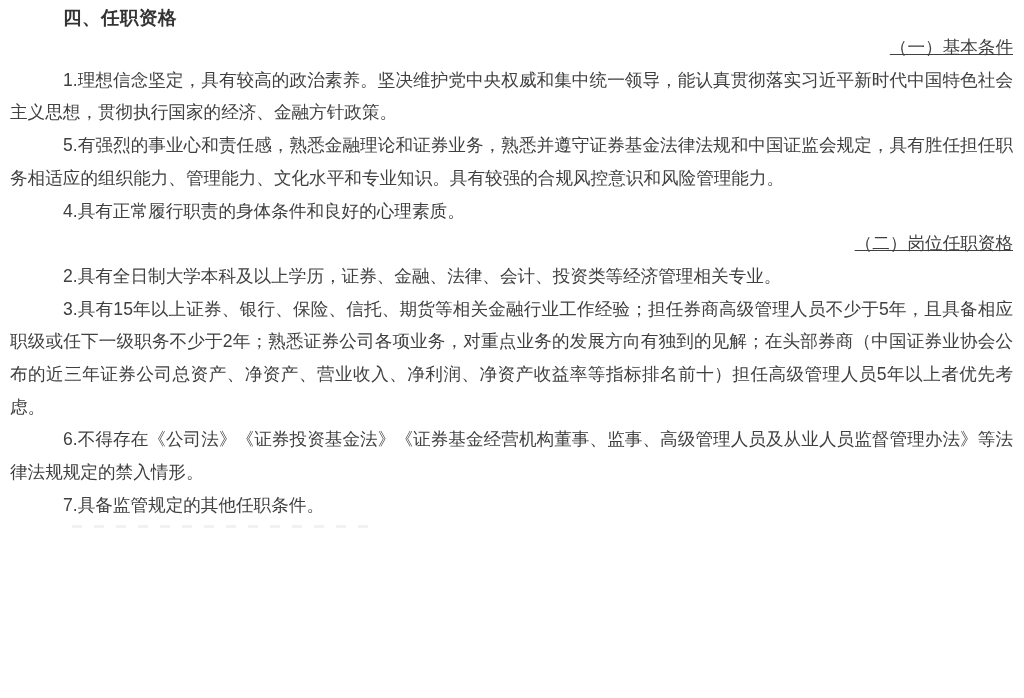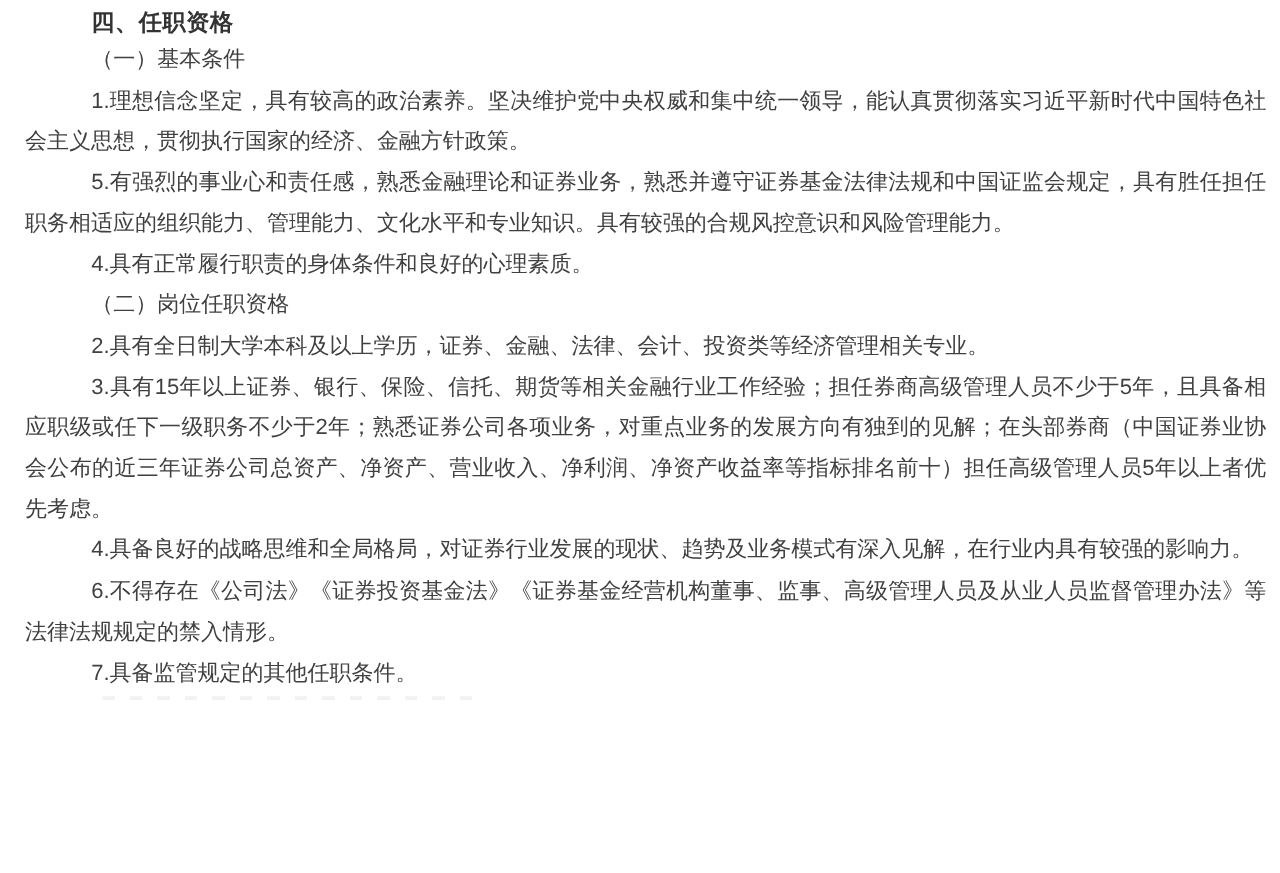--- a/index.html
+++ b/index.html
@@ -6,21 +6,21 @@
     margin: 0;
     padding: 0;
     background: #ffffff;
     width: 1024px;
     height: 698px;
     overflow: hidden;
   }
   .doc {
     box-sizing: border-box;
     width: 1024px;
-    padding: 5px 11px 0 20px;
+    padding: 5px 11px 0 10px;
     font-family: "Liberation Sans", "DejaVu Sans", sans-serif;
     font-size: 17.6px;
     line-height: 32.7px;
     color: var(--body-color, #404040);
     text-align: justify;
   }
   .heading {
     margin: 0;
     font-size: 18.5px;
     line-height: 26px;
@@ -28,21 +28,22 @@
     color: var(--heading-color, #333333);
     text-align: left;
     text-indent: 53px;
     letter-spacing: 0.5px;
   }
   .doc p {
     margin: 0;
     text-indent: 53px;
   }
   .doc p.subheading {
-    text-align: left;
+    text-align: right;
+    text-decoration: underline;
   }
   .clipped-hint {
     margin-left: 62px;
     margin-top: 3px;
     width: 300px;
     height: 3px;
     background: repeating-linear-gradient(
       to right,
       #ececec 0px, #ececec 10px,
       transparent 10px, transparent 22px
@@ -56,18 +57,17 @@
 <div class="doc">
   <h3 class="heading">四、任职资格</h3>
   <div id="blocks">
       <p class="subheading">（一）基本条件</p>
       <p class="paragraph">1.理想信念坚定，具有较高的政治素养。坚决维护党中央权威和集中统一领导，能认真贯彻落实习近平新时代中国特色社会主义思想，贯彻执行国家的经济、金融方针政策。</p>
       <p class="paragraph">5.有强烈的事业心和责任感，熟悉金融理论和证券业务，熟悉并遵守证券基金法律法规和中国证监会规定，具有胜任担任职务相适应的组织能力、管理能力、文化水平和专业知识。具有较强的合规风控意识和风险管理能力。</p>
       <p class="paragraph">4.具有正常履行职责的身体条件和良好的心理素质。</p>
       <p class="subheading">（二）岗位任职资格</p>
       <p class="paragraph">2.具有全日制大学本科及以上学历，证券、金融、法律、会计、投资类等经济管理相关专业。</p>
       <p class="paragraph">3.具有15年以上证券、银行、保险、信托、期货等相关金融行业工作经验；担任券商高级管理人员不少于5年，且具备相应职级或任下一级职务不少于2年；熟悉证券公司各项业务，对重点业务的发展方向有独到的见解；在头部券商（中国证券业协会公布的近三年证券公司总资产、净资产、营业收入、净利润、净资产收益率等指标排名前十）担任高级管理人员5年以上者优先考虑。</p>
-      <p class="paragraph">4.具备良好的战略思维和全局格局，对证券行业发展的现状、趋势及业务模式有深入见解，在行业内具有较强的影响力。</p>
       <p class="paragraph">6.不得存在《公司法》《证券投资基金法》《证券基金经营机构董事、监事、高级管理人员及从业人员监督管理办法》等法律法规规定的禁入情形。</p>
       <p class="paragraph">7.具备监管规定的其他任职条件。</p>
     </div>
   <div class="clipped-hint"></div>
 </div>
 
 </body></html>

